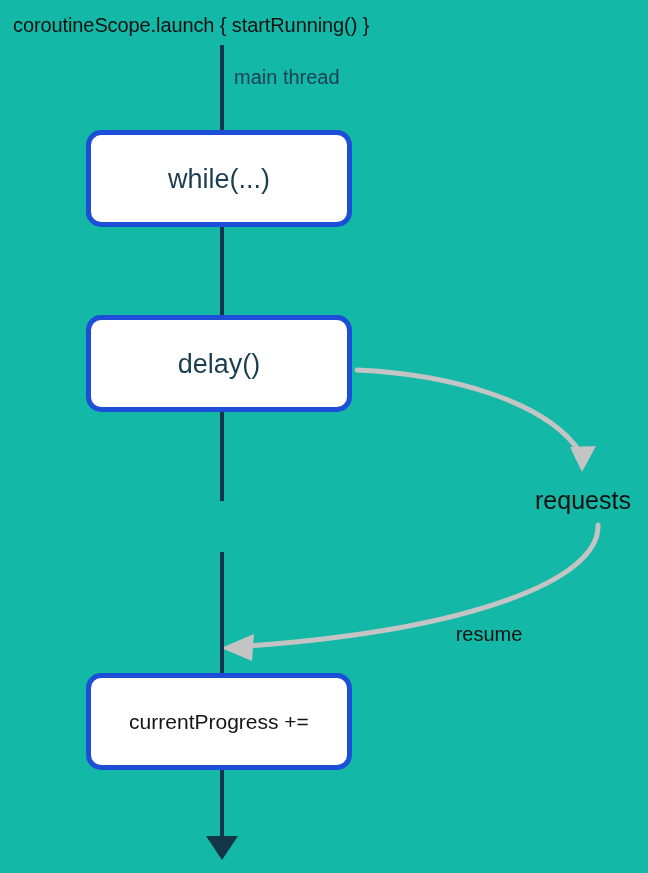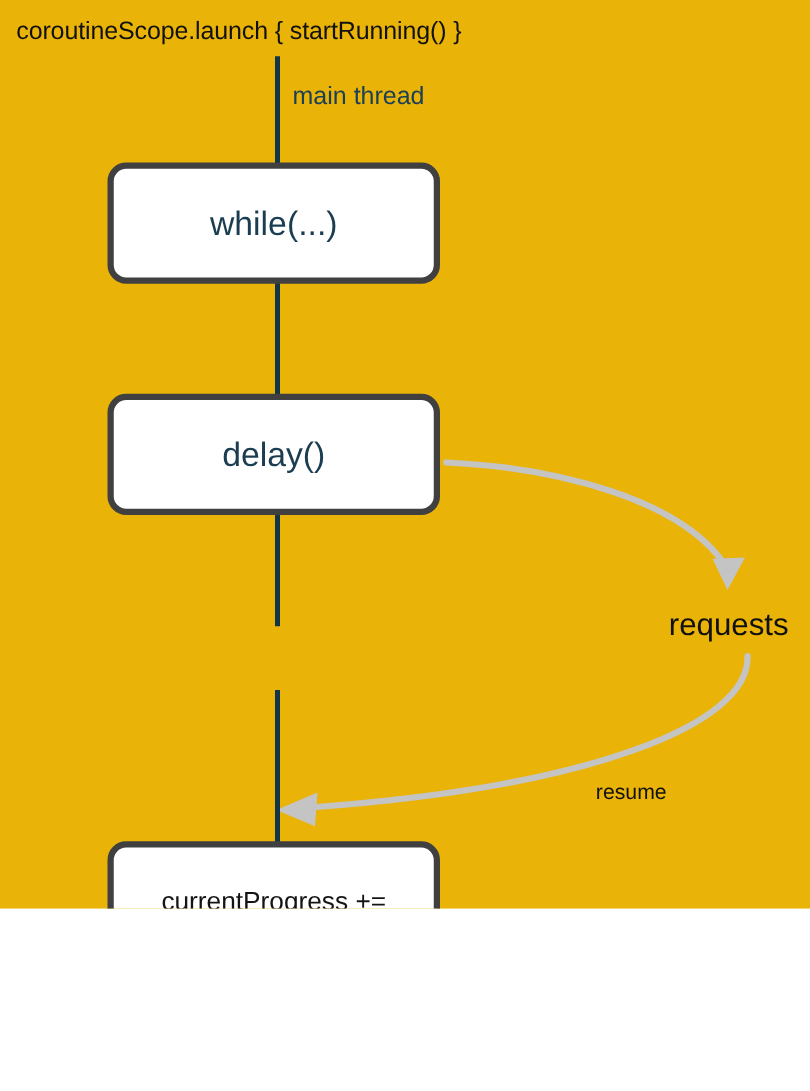--- a/index.html
+++ b/index.html
@@ -7,22 +7,22 @@
     padding: 0;
     background: #ffffff;
   }
   body {
     font-family: "Liberation Sans", sans-serif;
     -webkit-font-smoothing: antialiased;
   }
   #canvas {
     position: relative;
     width: 648px;
-    height: 727px;
-    background: #eab308;
+    height: 873px;
+    background: #14b8a6;
     overflow: hidden;
   }
   .abs { position: absolute; }
 
   
   #title {
     left: 13px;
     top: 12px;
     font-size: 20px;
     line-height: 26px;
@@ -61,21 +61,21 @@
     border-left: 16px solid transparent;
     border-right: 16px solid transparent;
     border-top: 24px solid #123648;
   }
 
   
   .node-box {
     left: 86px;
     width: 266px;
     box-sizing: border-box;
-    border: 5px solid #404040;
+    border: 5px solid #1d4ed8;
     border-radius: 15px;
     background: #ffffff;
     display: flex;
     align-items: center;
     justify-content: center;
     text-align: center;
   }
   #box-while   { top: 130px; height: 97px; }
   #box-delay   { top: 315px; height: 97px; align-items: center; }
   #box-progress{ top: 673px; height: 97px; }
@@ -97,25 +97,25 @@
     left: 523px;
     top: 485px;
     width: 120px;
     text-align: center;
     font-size: 25px;
     line-height: 30px;
     color: #111111;
     white-space: nowrap;
   }
   #resume-label {
-    left: 470px;
+    left: 454px;
     top: 625px;
     width: 70px;
     text-align: center;
-    font-size: 17px;
+    font-size: 20px;
     line-height: 18px;
     color: #111111;
     white-space: nowrap;
   }
   #continue-label {
     left: 78px;
     top: 518px;
     font-size: 14.5px;
     line-height: 18px;
     color: #111111;

